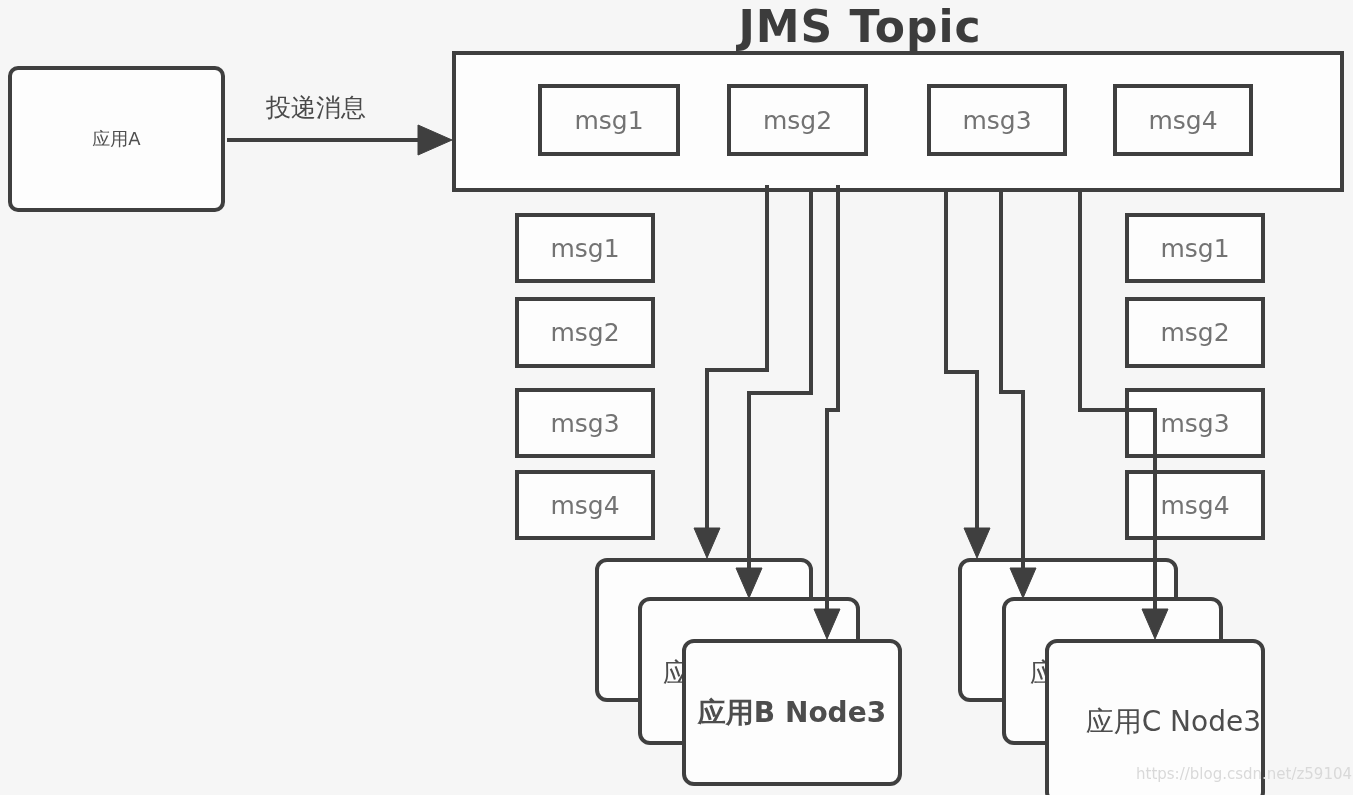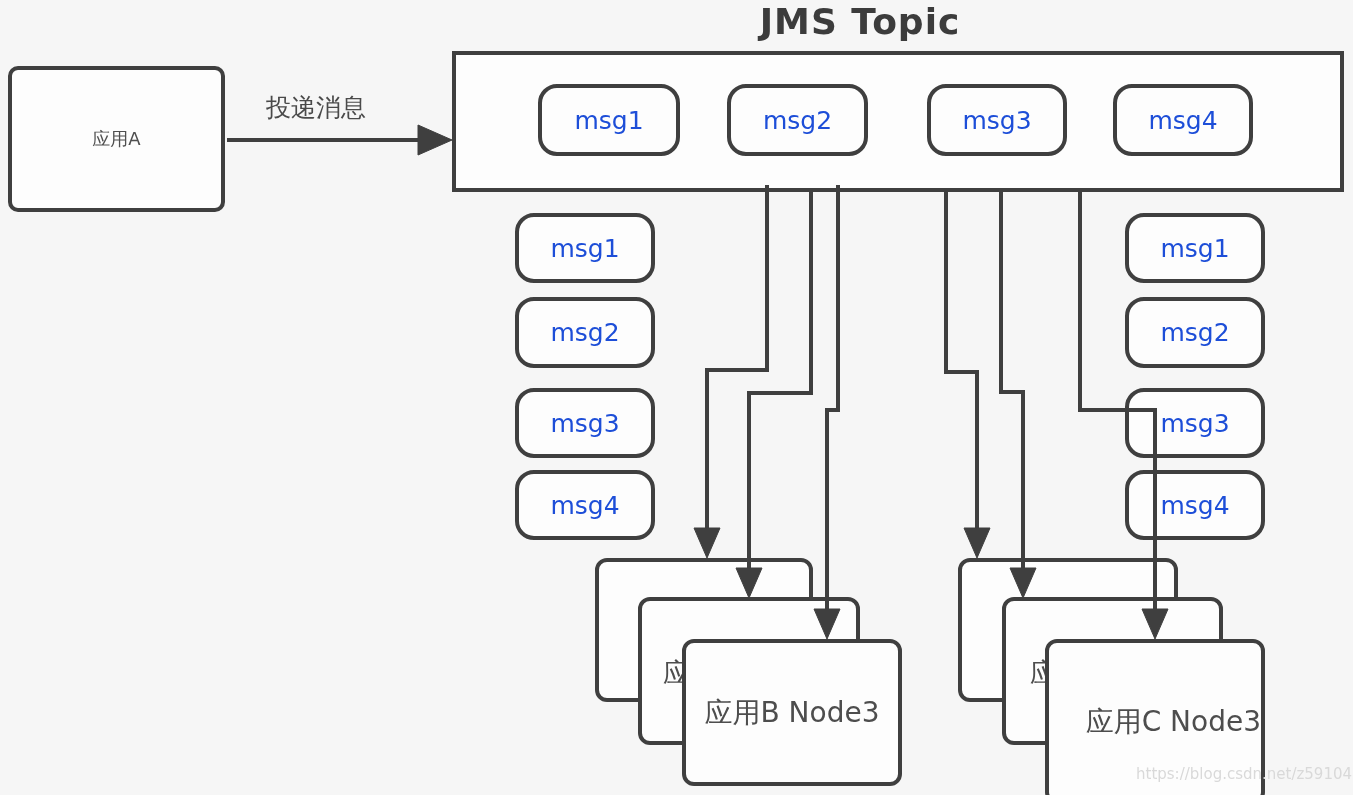--- a/index.html
+++ b/index.html
@@ -17,30 +17,29 @@
     overflow:hidden;
   }
   .box{
     position:absolute;
     box-sizing:border-box;
     border:4px solid var(--stroke);
     background:var(--fill);
   }
   .msg{
     display:flex;align-items:center;justify-content:center;
-    font-size:25px;color:#1d4ed8;
+    font-size:25px;color:#737373;
     z-index:2;
-    border-radius:19px;
   }
   .topic-box{z-index:1;}
   .rounded{border-radius:12px;}
   .title{
     position:absolute;left:452px;top:1px;width:816px;
     text-align:center;
-    font-size:36px;font-weight:bold;color:#3c3c3c;
+    font-size:44px;font-weight:bold;color:#3c3c3c;
     letter-spacing:1px;
     z-index:1;
   }
   .producer-label{
     position:absolute;inset:0;
     display:flex;align-items:center;justify-content:center;
     font-size:18px;color:var(--text);
   }
   .arrow-label{
     position:absolute;left:266px;top:91px;
@@ -93,21 +92,21 @@
 
   <div class="box msg" style="left:1125px;top:213px;width:140px;height:70px;">msg1</div>
   <div class="box msg" style="left:1125px;top:297px;width:140px;height:71px;">msg2</div>
   <div class="box msg" style="left:1125px;top:388px;width:140px;height:70px;">msg3</div>
   <div class="box msg" style="left:1125px;top:470px;width:140px;height:70px;">msg4</div>
 
   <div class="box rounded stack-back" style="left:595px;top:558px;width:218px;height:144px;"></div>
   <div class="box rounded stack-middle" style="left:638px;top:597px;width:222px;height:148px;">
     <span class="partial-label" style="left:21px;top:54px;">应</span>
   </div>
-  <div class="box rounded stack-front" style="left:682px;top:639px;width:220px;height:147px;">
+  <div class="box rounded stack-front" style="left:682px;top:639px;width:220px;height:147px;font-weight:bold;">
     <span class="stack-front-label">应用B Node3</span>
   </div>
 
   <div class="box rounded stack-back" style="left:958px;top:558px;width:220px;height:144px;"></div>
   <div class="box rounded stack-middle" style="left:1002px;top:597px;width:221px;height:148px;">
     <span class="partial-label" style="left:24px;top:54px;">应</span>
   </div>
   <div class="box rounded stack-front" style="left:1045px;top:639px;width:220px;height:165px;justify-content:flex-end;">
     <span class="stack-front-label">应用C Node3</span>
   </div>

